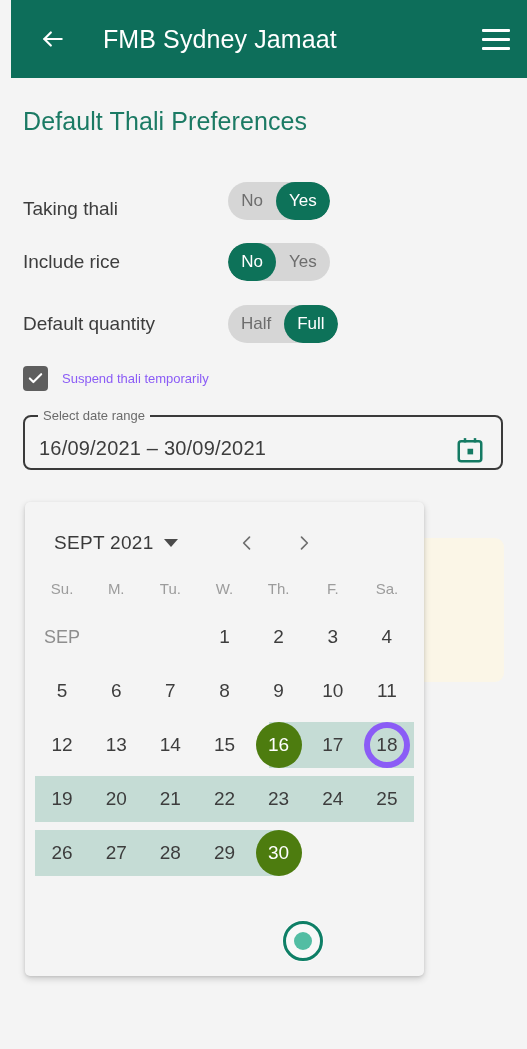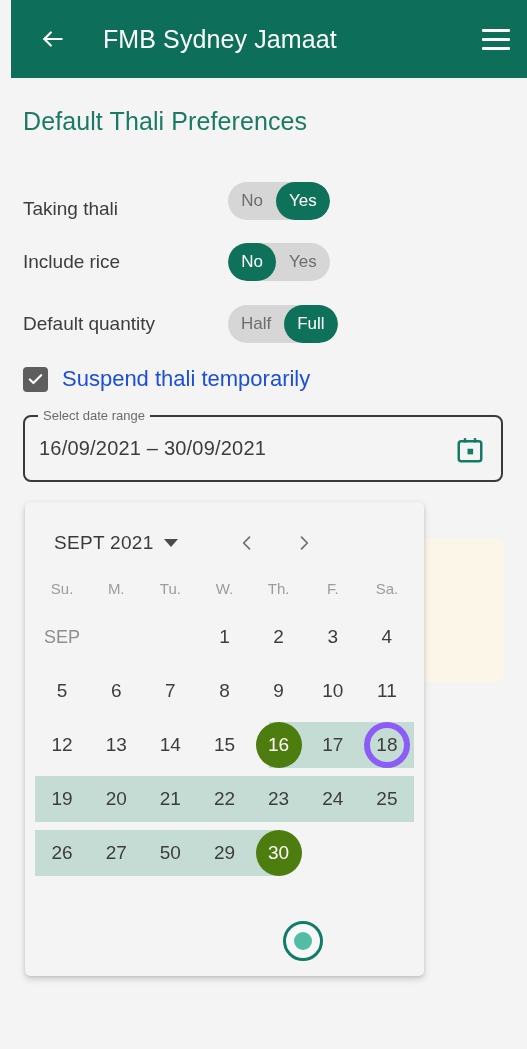--- a/index.html
+++ b/index.html
@@ -132,22 +132,22 @@
   .checkbox {
     width: 25px; height: 25px;
     border-radius: 4px;
     background: #5e5e5e;
     display: flex;
     align-items: center;
     justify-content: center;
     flex: 0 0 auto;
   }
   .check-label {
-    font-size: 22px;
-    color: #1d4ed8;
+    font-size: 13px;
+    color: #8b5cf6;
     margin-left: 14px;
   }
 
   
   .notice-card {
     position: absolute;
     left: 280px; top: 460px;
     width: 224px;
     height: 144px;
     background: #fbf6e7;
@@ -161,21 +161,21 @@
     font-size: 19px;
     color: #b08a52;
     white-space: nowrap;
   }
 
   
   .date-field {
     position: absolute;
     left: 23px; top: 337px;
     width: 480px;
-    height: 67px;
+    height: 55px;
     border: 2px solid #3a3a3a;
     border-radius: 8px;
     background: #f4f4f4;
     z-index: 3;
   }
   .date-field-legend {
     position: absolute;
     left: 13px; top: -9px;
     background: #f4f4f4;
     padding: 0 5px;
@@ -531,21 +531,21 @@
 
         <div class="cal-week">
           <span class="cal-range-band" style="left:0; right:35.7%;"></span>
           <span class="cal-cell">
               <span class="cal-pill">26</span>
             </span>
           <span class="cal-cell">
               <span class="cal-pill">27</span>
             </span>
           <span class="cal-cell">
-              <span class="cal-pill">50</span>
+              <span class="cal-pill">28</span>
             </span>
           <span class="cal-cell">
               <span class="cal-pill">29</span>
             </span>
           <span class="cal-cell">
               <span class="cal-pill selected">30</span>
             </span>
           <span class="cal-cell empty"></span>
           <span class="cal-cell empty"></span>
         </div>

